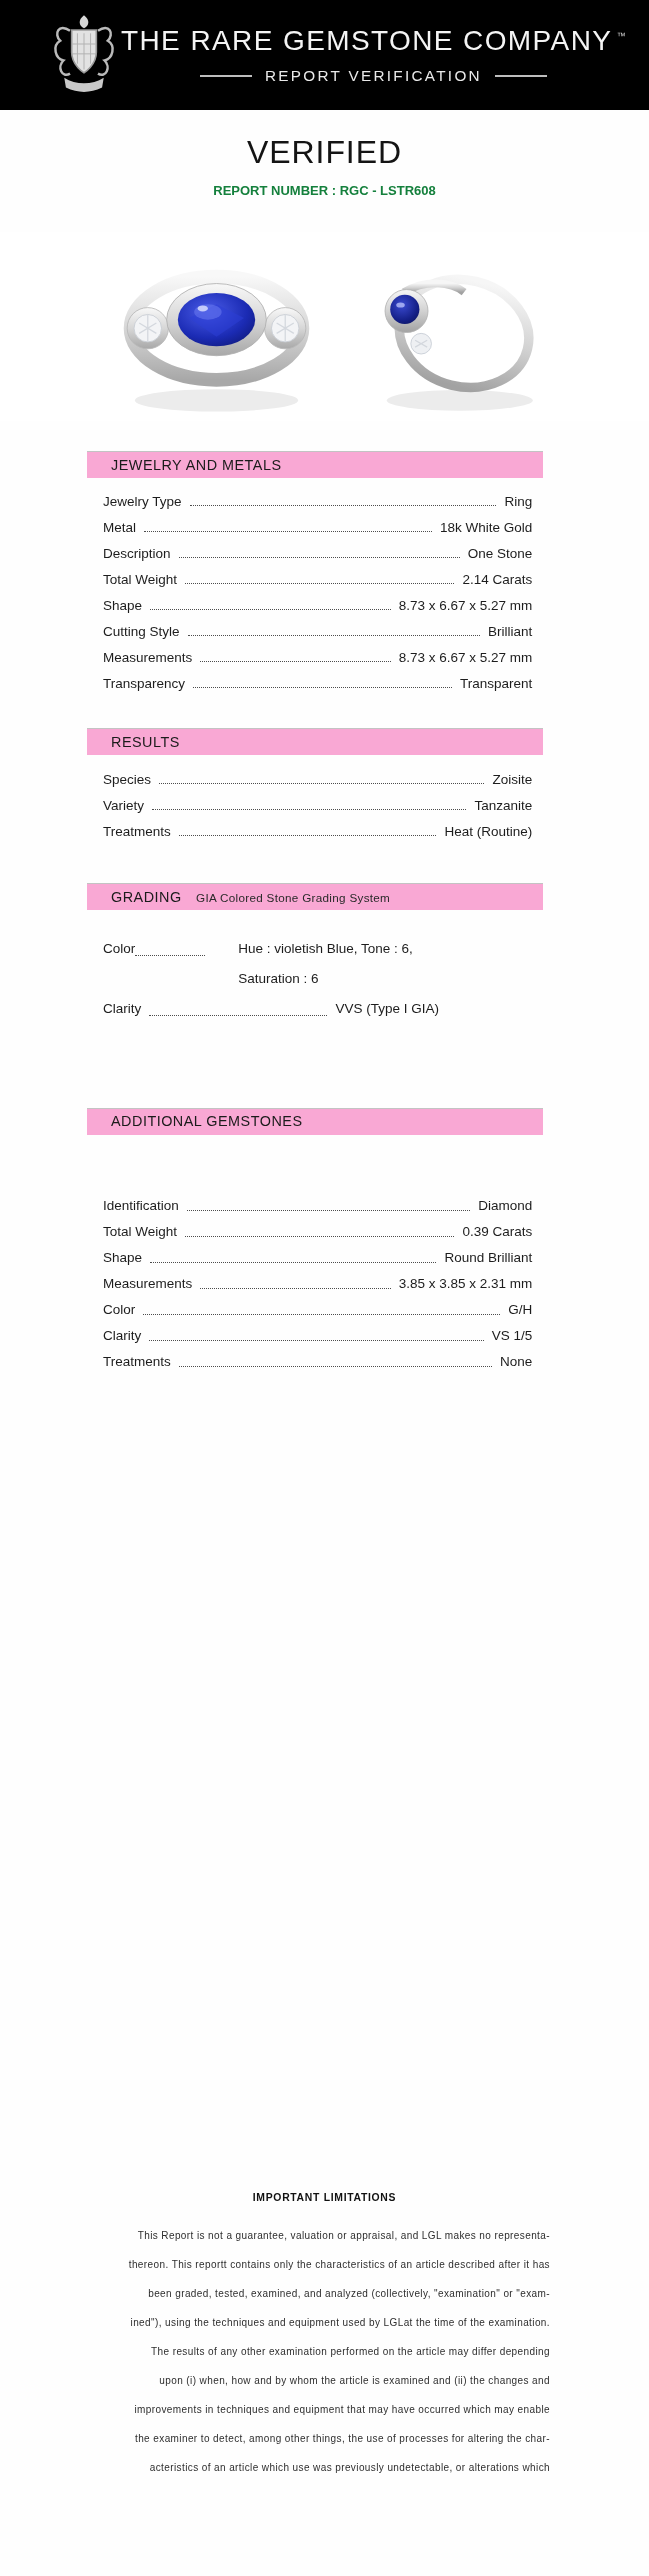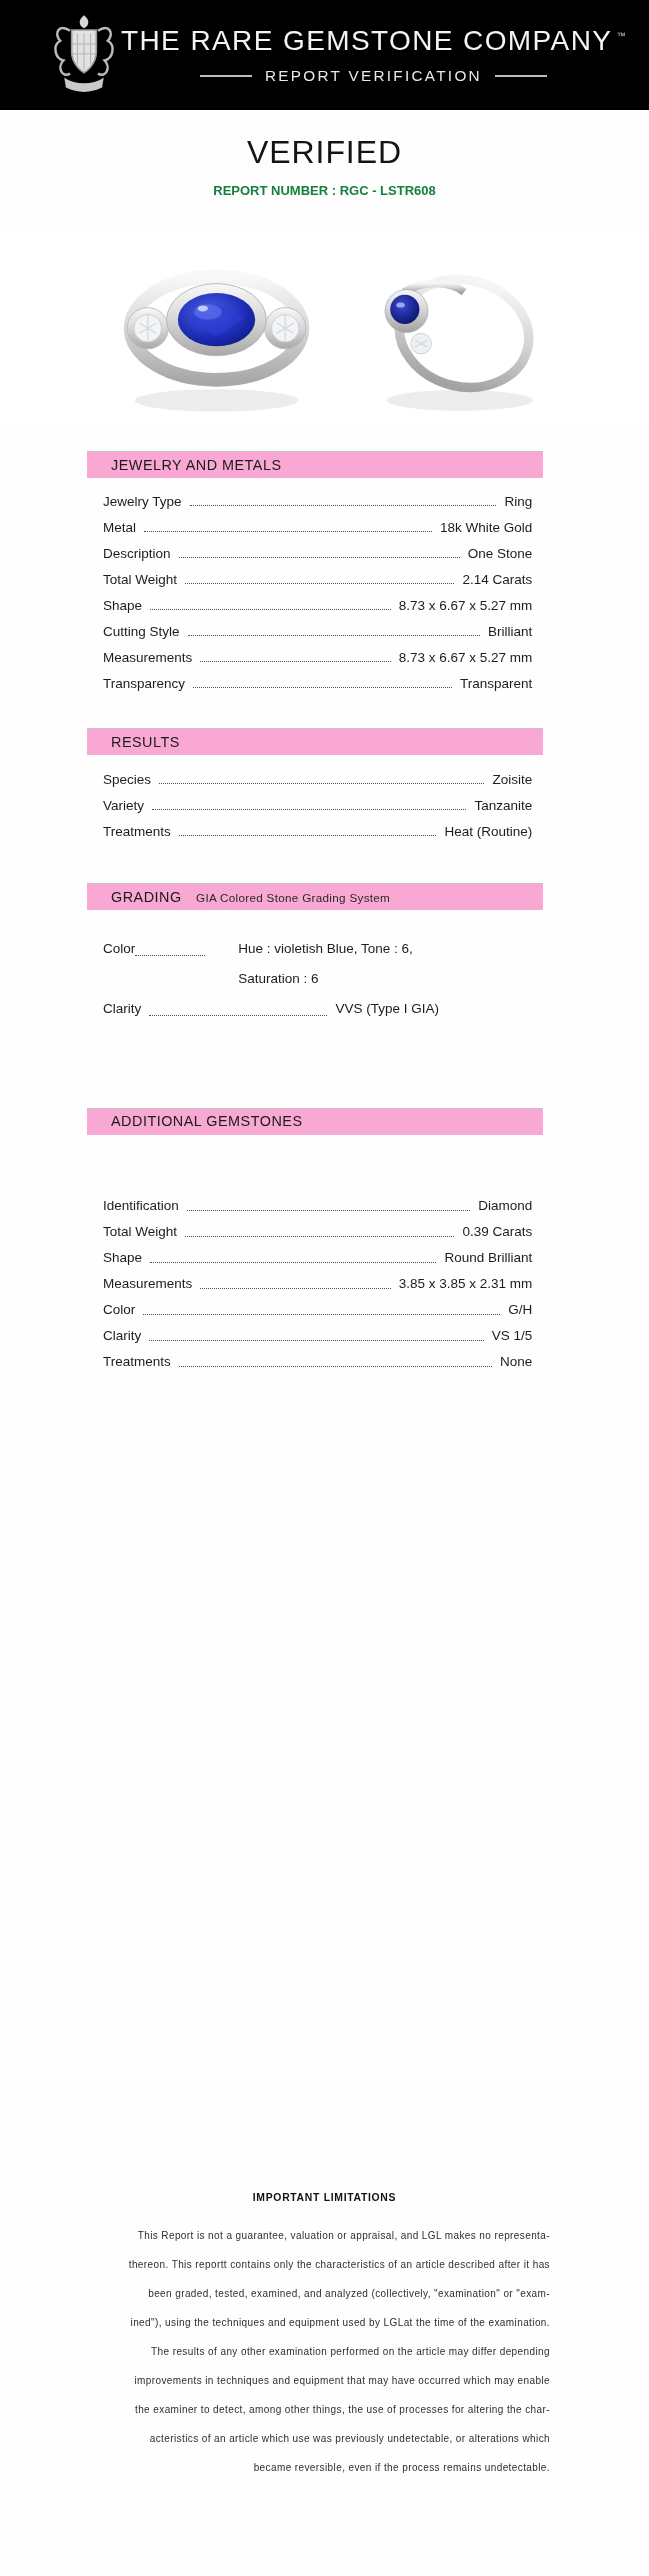--- a/index.html
+++ b/index.html
@@ -315,22 +315,22 @@
 
 
     <div class="limit-line">thereon. This reportt contains only the characteristics of an article described after it has</div>
 
     <div class="limit-line">been graded, tested, examined, and analyzed (collectively, "examination" or "exam-</div>
 
     <div class="limit-line">ined"), using the techniques and equipment used by LGLat the time of the examination.</div>
 
     <div class="limit-line">The results of any other examination performed on the article may differ depending</div>
 
+    <div class="limit-line">upon (i) when, how and by whom the article is examined and (ii) the changes and</div>
 
     <div class="limit-line">improvements in techniques and equipment that may have occurred which may enable</div>
 
     <div class="limit-line">the examiner to detect, among other things, the use of processes for altering the char-</div>
 
     <div class="limit-line">acteristics of an article which use was previously undetectable, or alterations which</div>
 
-    <div class="limit-line">became reversible, even if the process remains undetectable.</div>
   </div>
 
 
 </body></html>

